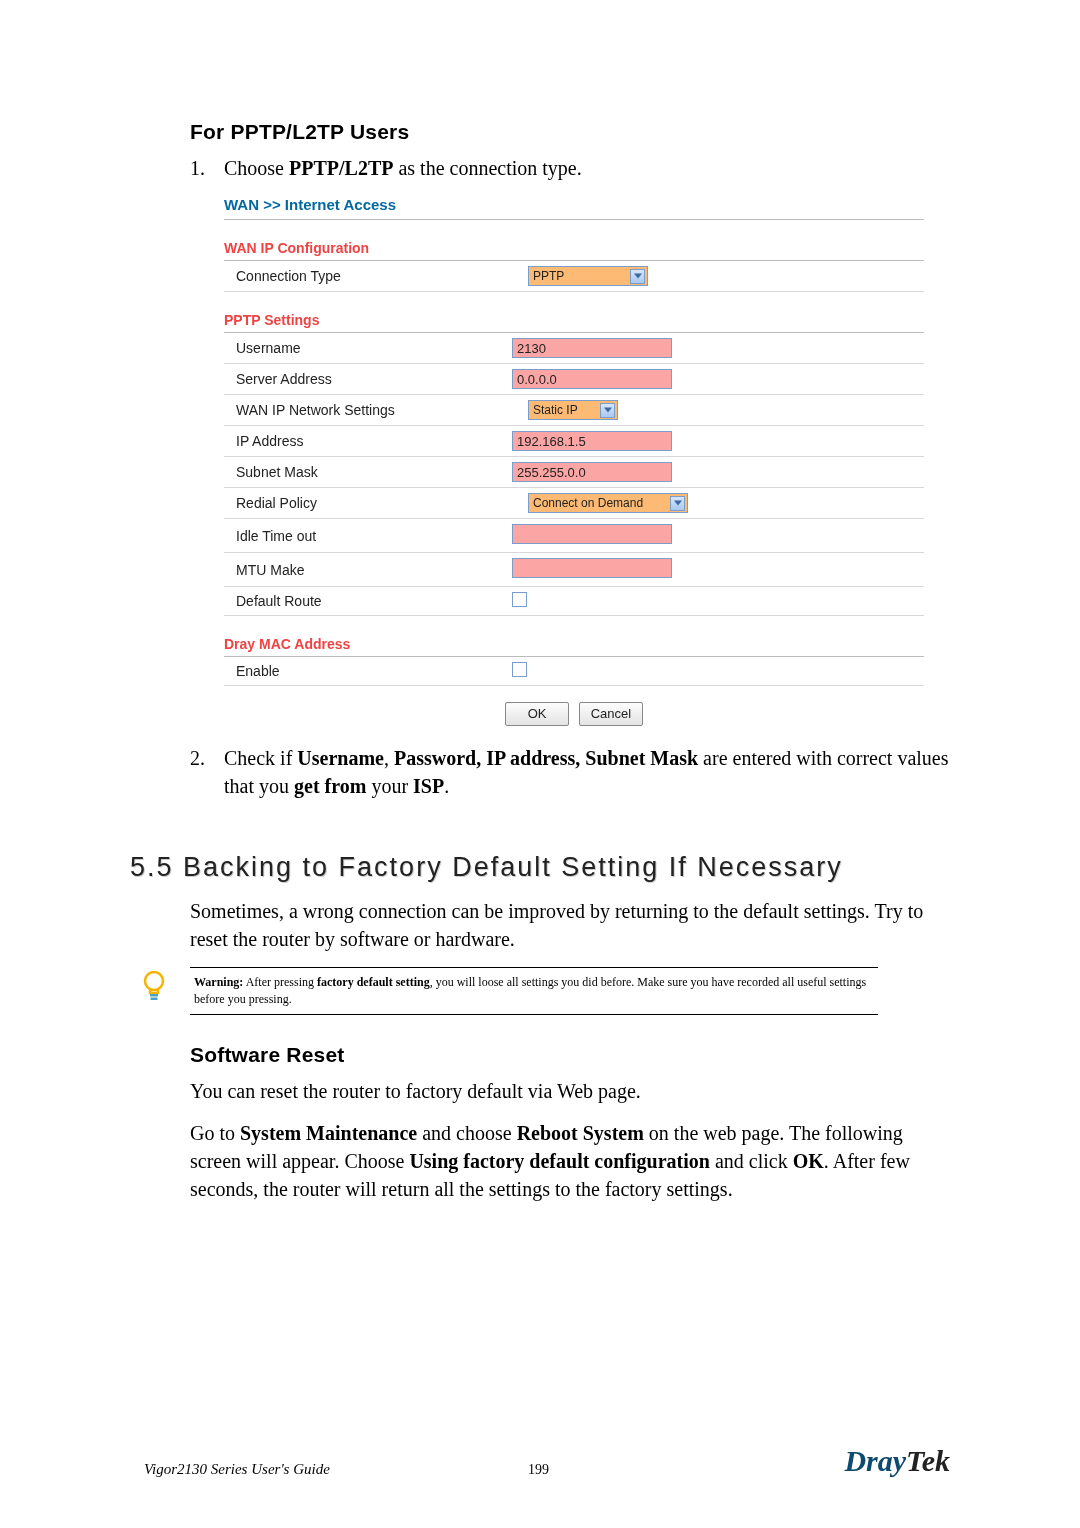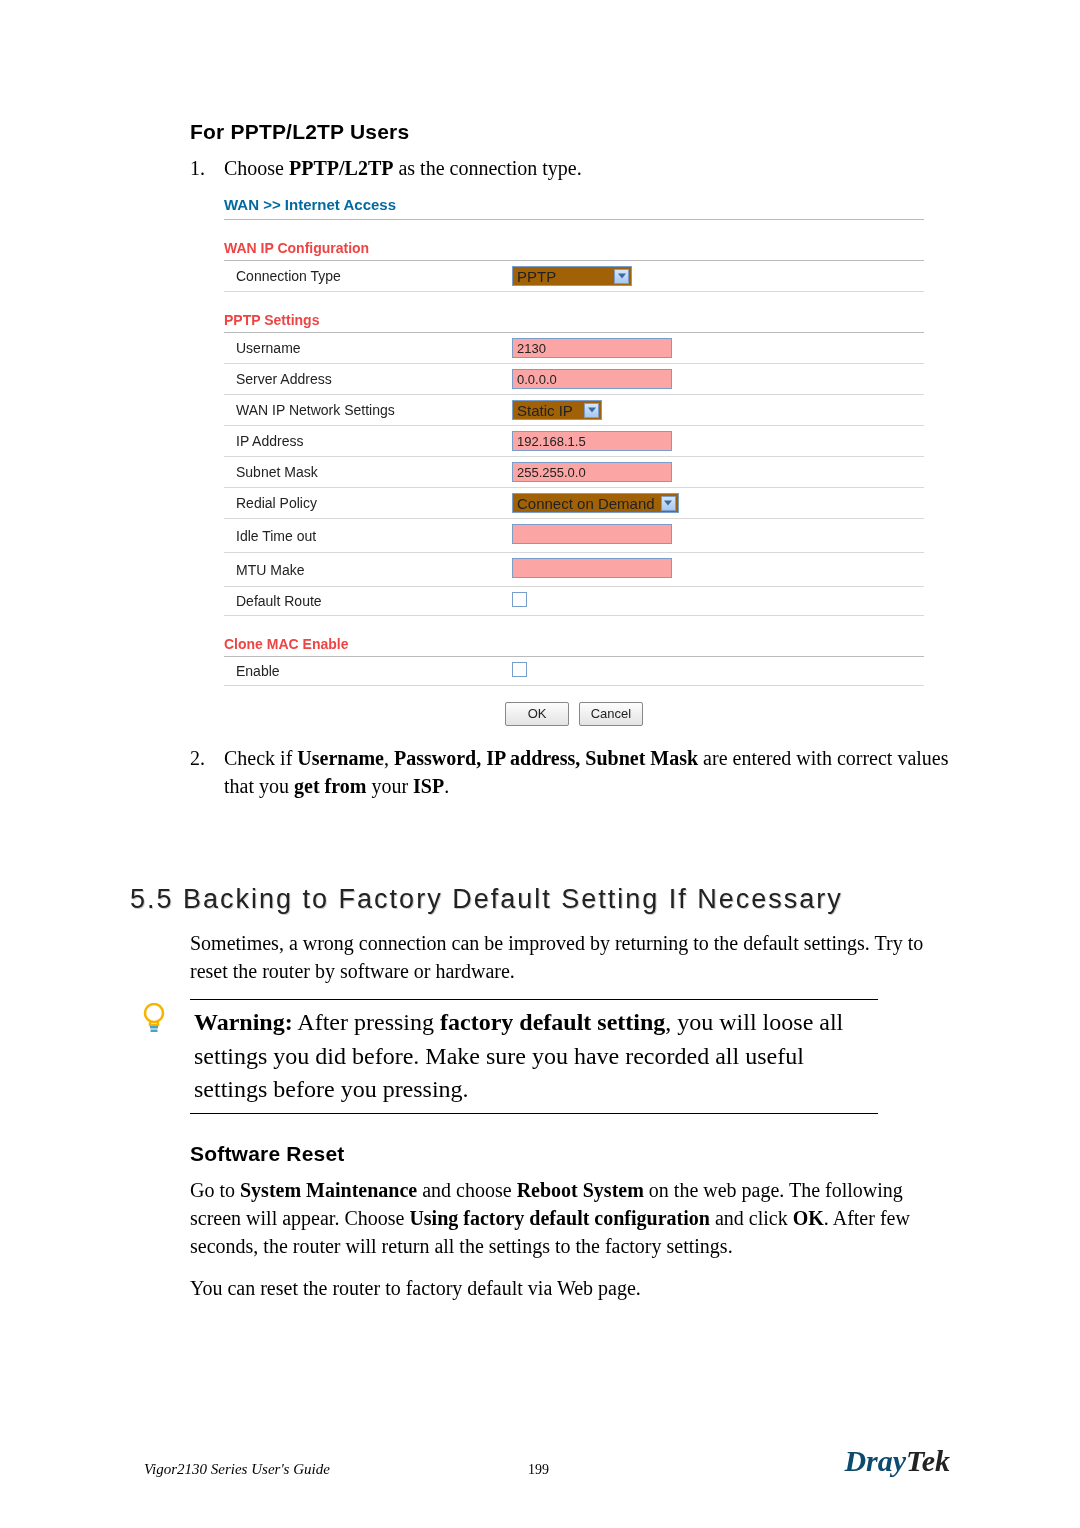--- a/index.html
+++ b/index.html
@@ -91,24 +91,25 @@
     font-size: 13px;
     box-sizing: border-box;
   }
   .fake-select {
     display: inline-flex;
     align-items: center;
     justify-content: space-between;
     min-width: 90px;
     height: 20px;
     border: 1px solid #7a9ecc;
-    background: #a16207;
+    background: #fdba74;
     padding: 0 2px 0 4px;
-    font-size: 15px;
-    box-sizing: border-box;
+    font-size: 12px;
+    box-sizing: border-box;
+    margin-left: 16px;
   }
   .fake-select .arrow {
     width: 15px;
     height: 15px;
     background: linear-gradient(#d6e6fb, #a9c8ef);
     border: 1px solid #7a9ecc;
     display: flex;
     align-items: center;
     justify-content: center;
     margin-left: 6px;
@@ -137,21 +138,21 @@
     line-height: 22px;
     border: 1px solid #888;
     background: linear-gradient(#fdfdfd, #e3e3e3);
     font-size: 13px;
     text-align: center;
     border-radius: 2px;
     margin: 0 3px;
     box-sizing: border-box;
   }
   .section-block {
-    margin-top: 84px;
+    margin-top: 52px;
   }
   .big-heading {
     font-family: Arial, Helvetica, sans-serif;
     font-size: 27px;
     letter-spacing: 2px;
     color: #222;
     margin-bottom: 14px;
     text-shadow: 1px 1px 0 #ccc;
   }
   .para {
@@ -169,21 +170,21 @@
     flex-shrink: 0;
     display: flex;
     justify-content: center;
     padding-top: 4px;
   }
   .warn-box {
     flex: 1;
     border-top: 1px solid #000;
     border-bottom: 1px solid #000;
     padding: 6px 4px;
-    font-size: 24px;
+    font-size: 12px;
     line-height: 1.4;
     margin-left: 16px;
     max-width: 680px;
   }
   .footer {
     position: absolute;
     bottom: 50px;
     left: 144px;
     right: 130px;
     display: flex;
@@ -306,21 +307,21 @@
           <td class="label">MTU Make</td>
           <td><span class="fake-input"></span></td>
         </tr>
         <tr>
           <td class="label">Default Route</td>
           <td><span class="fake-check"></span></td>
         </tr>
       </tbody>
         </table>
 
-      <div class="section-title">Clone MAC Enable</div>
+      <div class="section-title">Dray MAC Address</div>
       <table class="form top-border">
         <tbody>
             <tr>
           <td class="label">Enable</td>
           <td><span class="fake-check"></span></td>
         </tr>
       </tbody>
         </table>
 
       <div class="btn-row">
@@ -353,24 +354,24 @@
             <rect x="7" y="23" width="8" height="2.5" fill="#4aa3c7"></rect>
             <rect x="7.5" y="26.5" width="7" height="2.5" fill="#4aa3c7"></rect>
           </svg>
         </div>
         <div class="warn-box">
           <b>Warning:</b><span> After pressing </span><b>factory default setting</b><span>, you will loose all settings you did before. Make sure you have recorded all useful settings before you pressing.</span>
         </div>
       </div>
 
       <div class="sub-heading">Software Reset</div>
+      <div class="para">You can reset the router to factory default via Web page.</div>
       <div class="para">
         <span>Go to </span><b>System Maintenance</b><span> and choose </span><b>Reboot System</b><span> on the web page. The following screen will appear. Choose </span><b>Using factory default configuration</b><span> and click </span><b>OK</b><span>. After few seconds, the router will return all the settings to the factory settings.</span>
       </div>
-      <div class="para">You can reset the router to factory default via Web page.</div>
     </div>
   </div>
 
   <div class="footer">
     <span class="guide">Vigor2130 Series User's Guide</span>
     <span class="pn">199</span>
     <span class="logo">
       <span class="d">Dray</span><span class="t">Tek</span>
     </span>
   </div>

